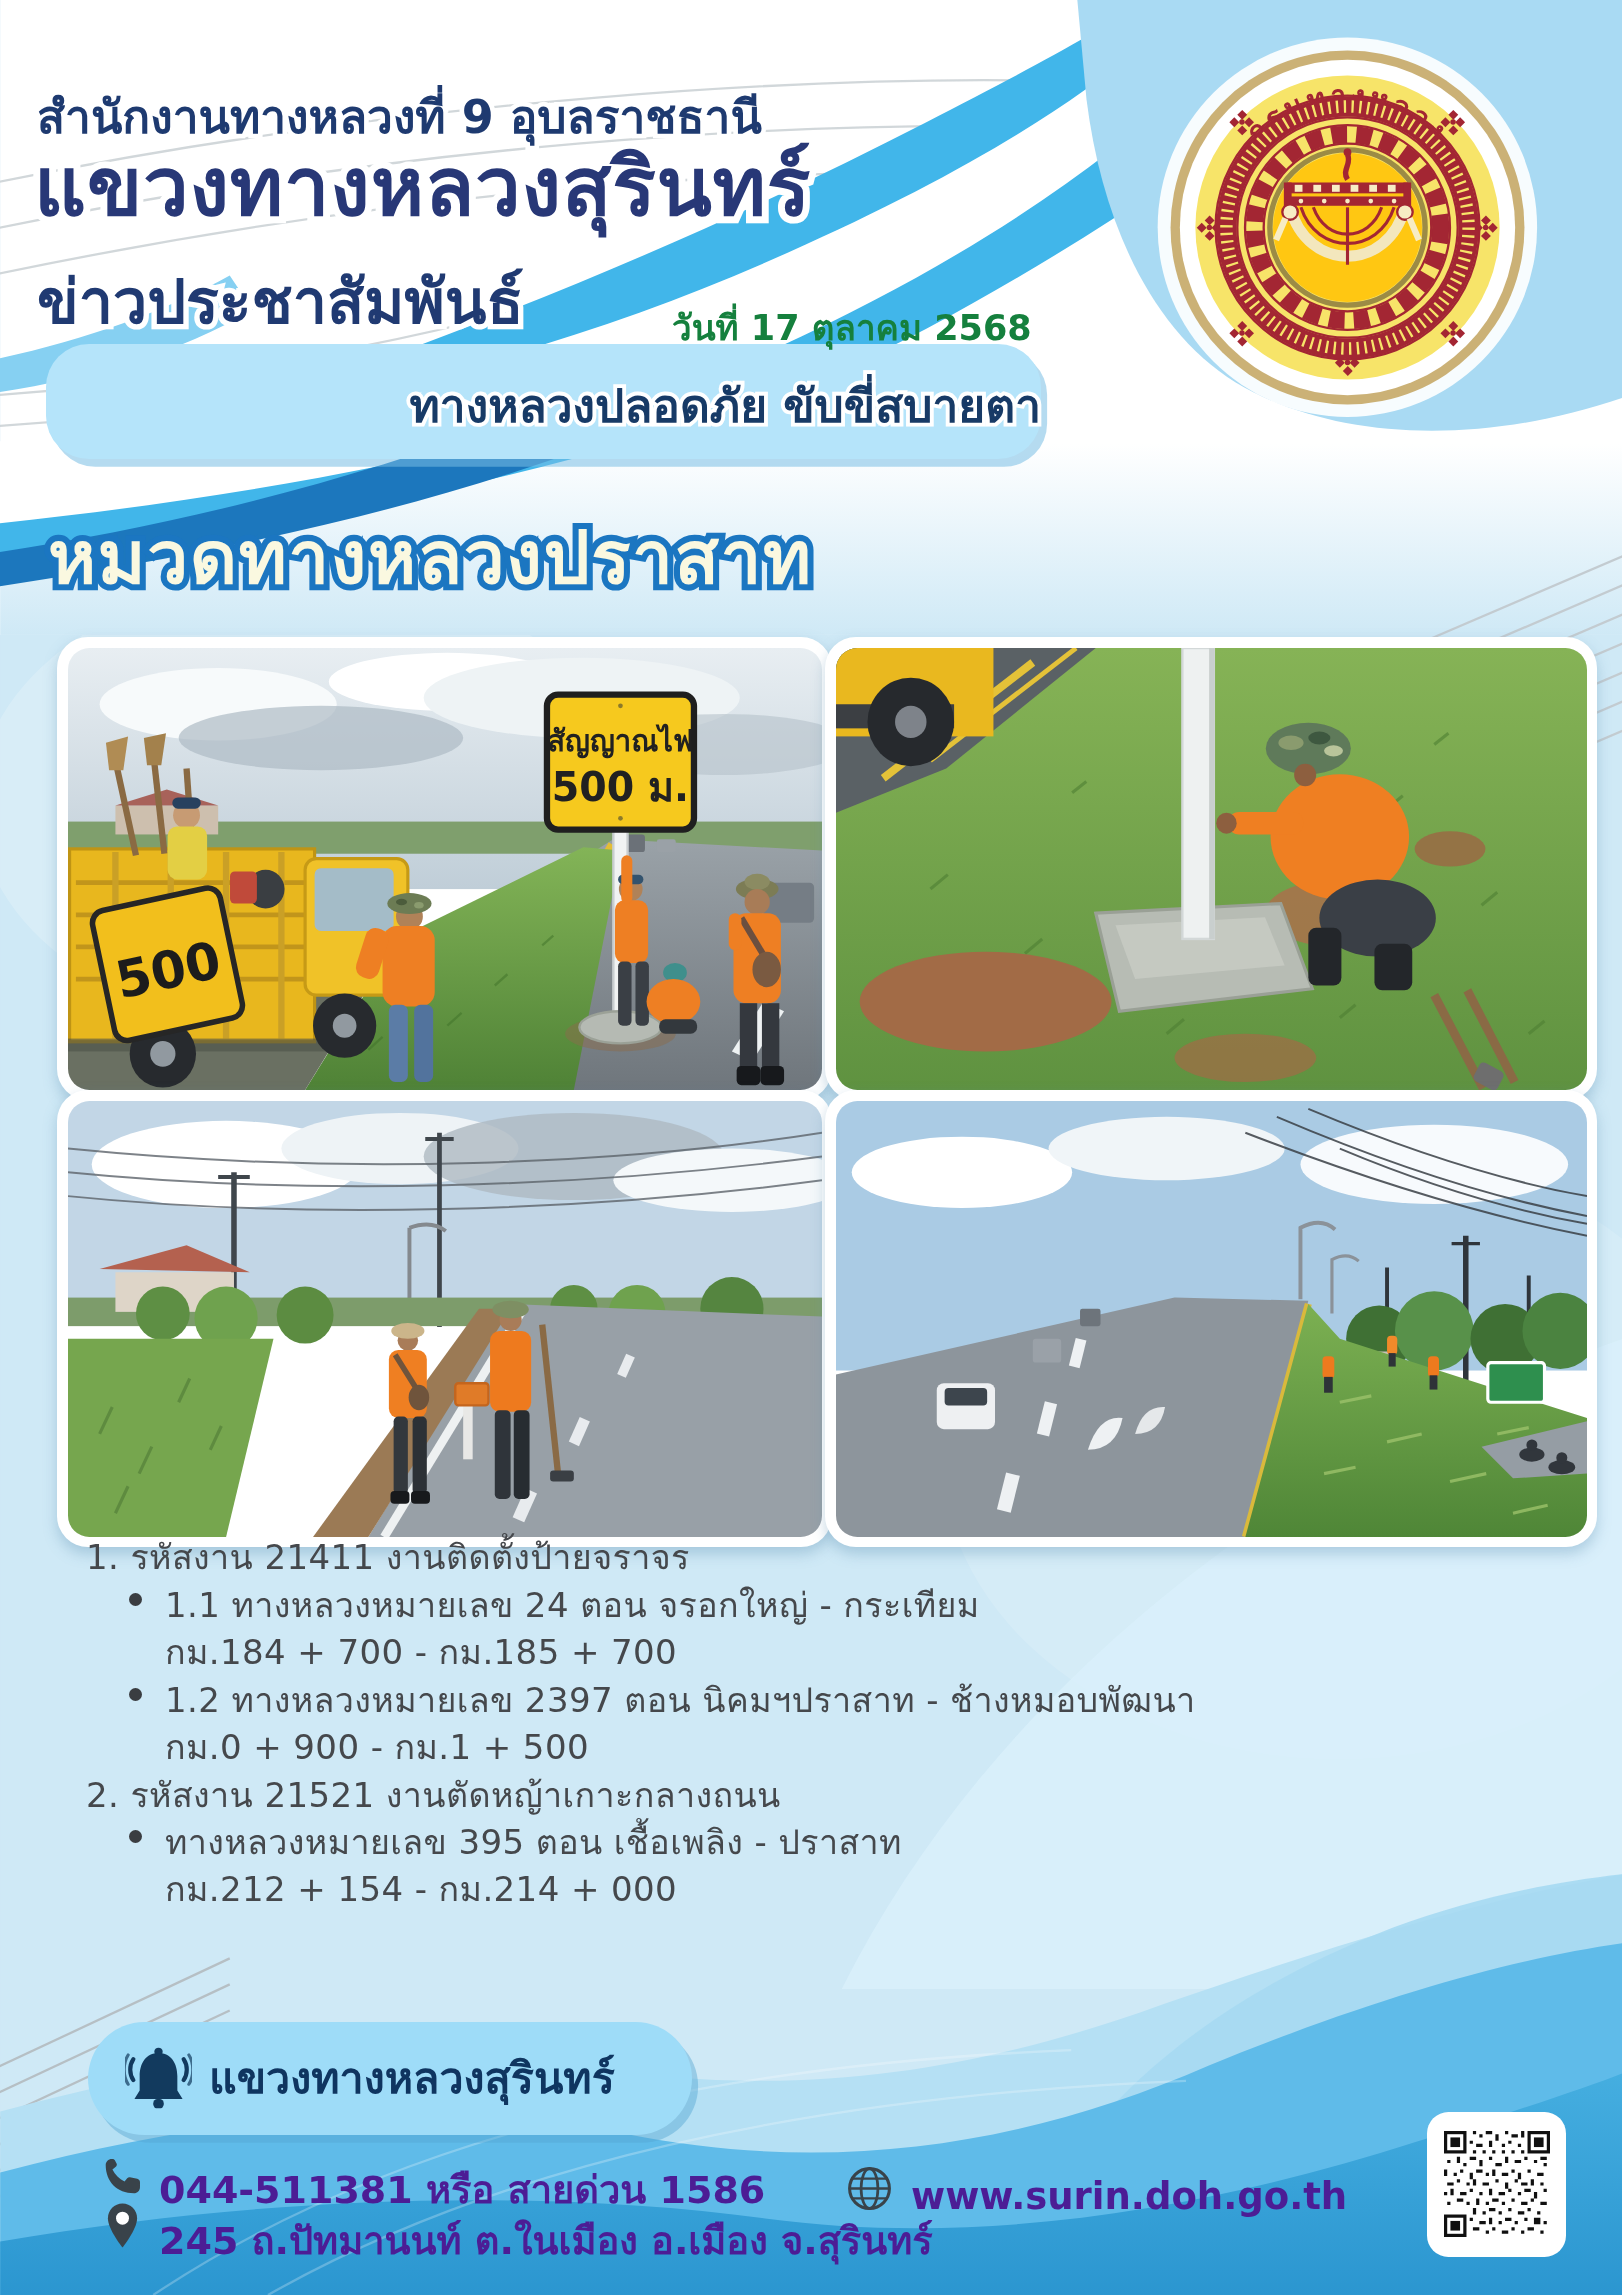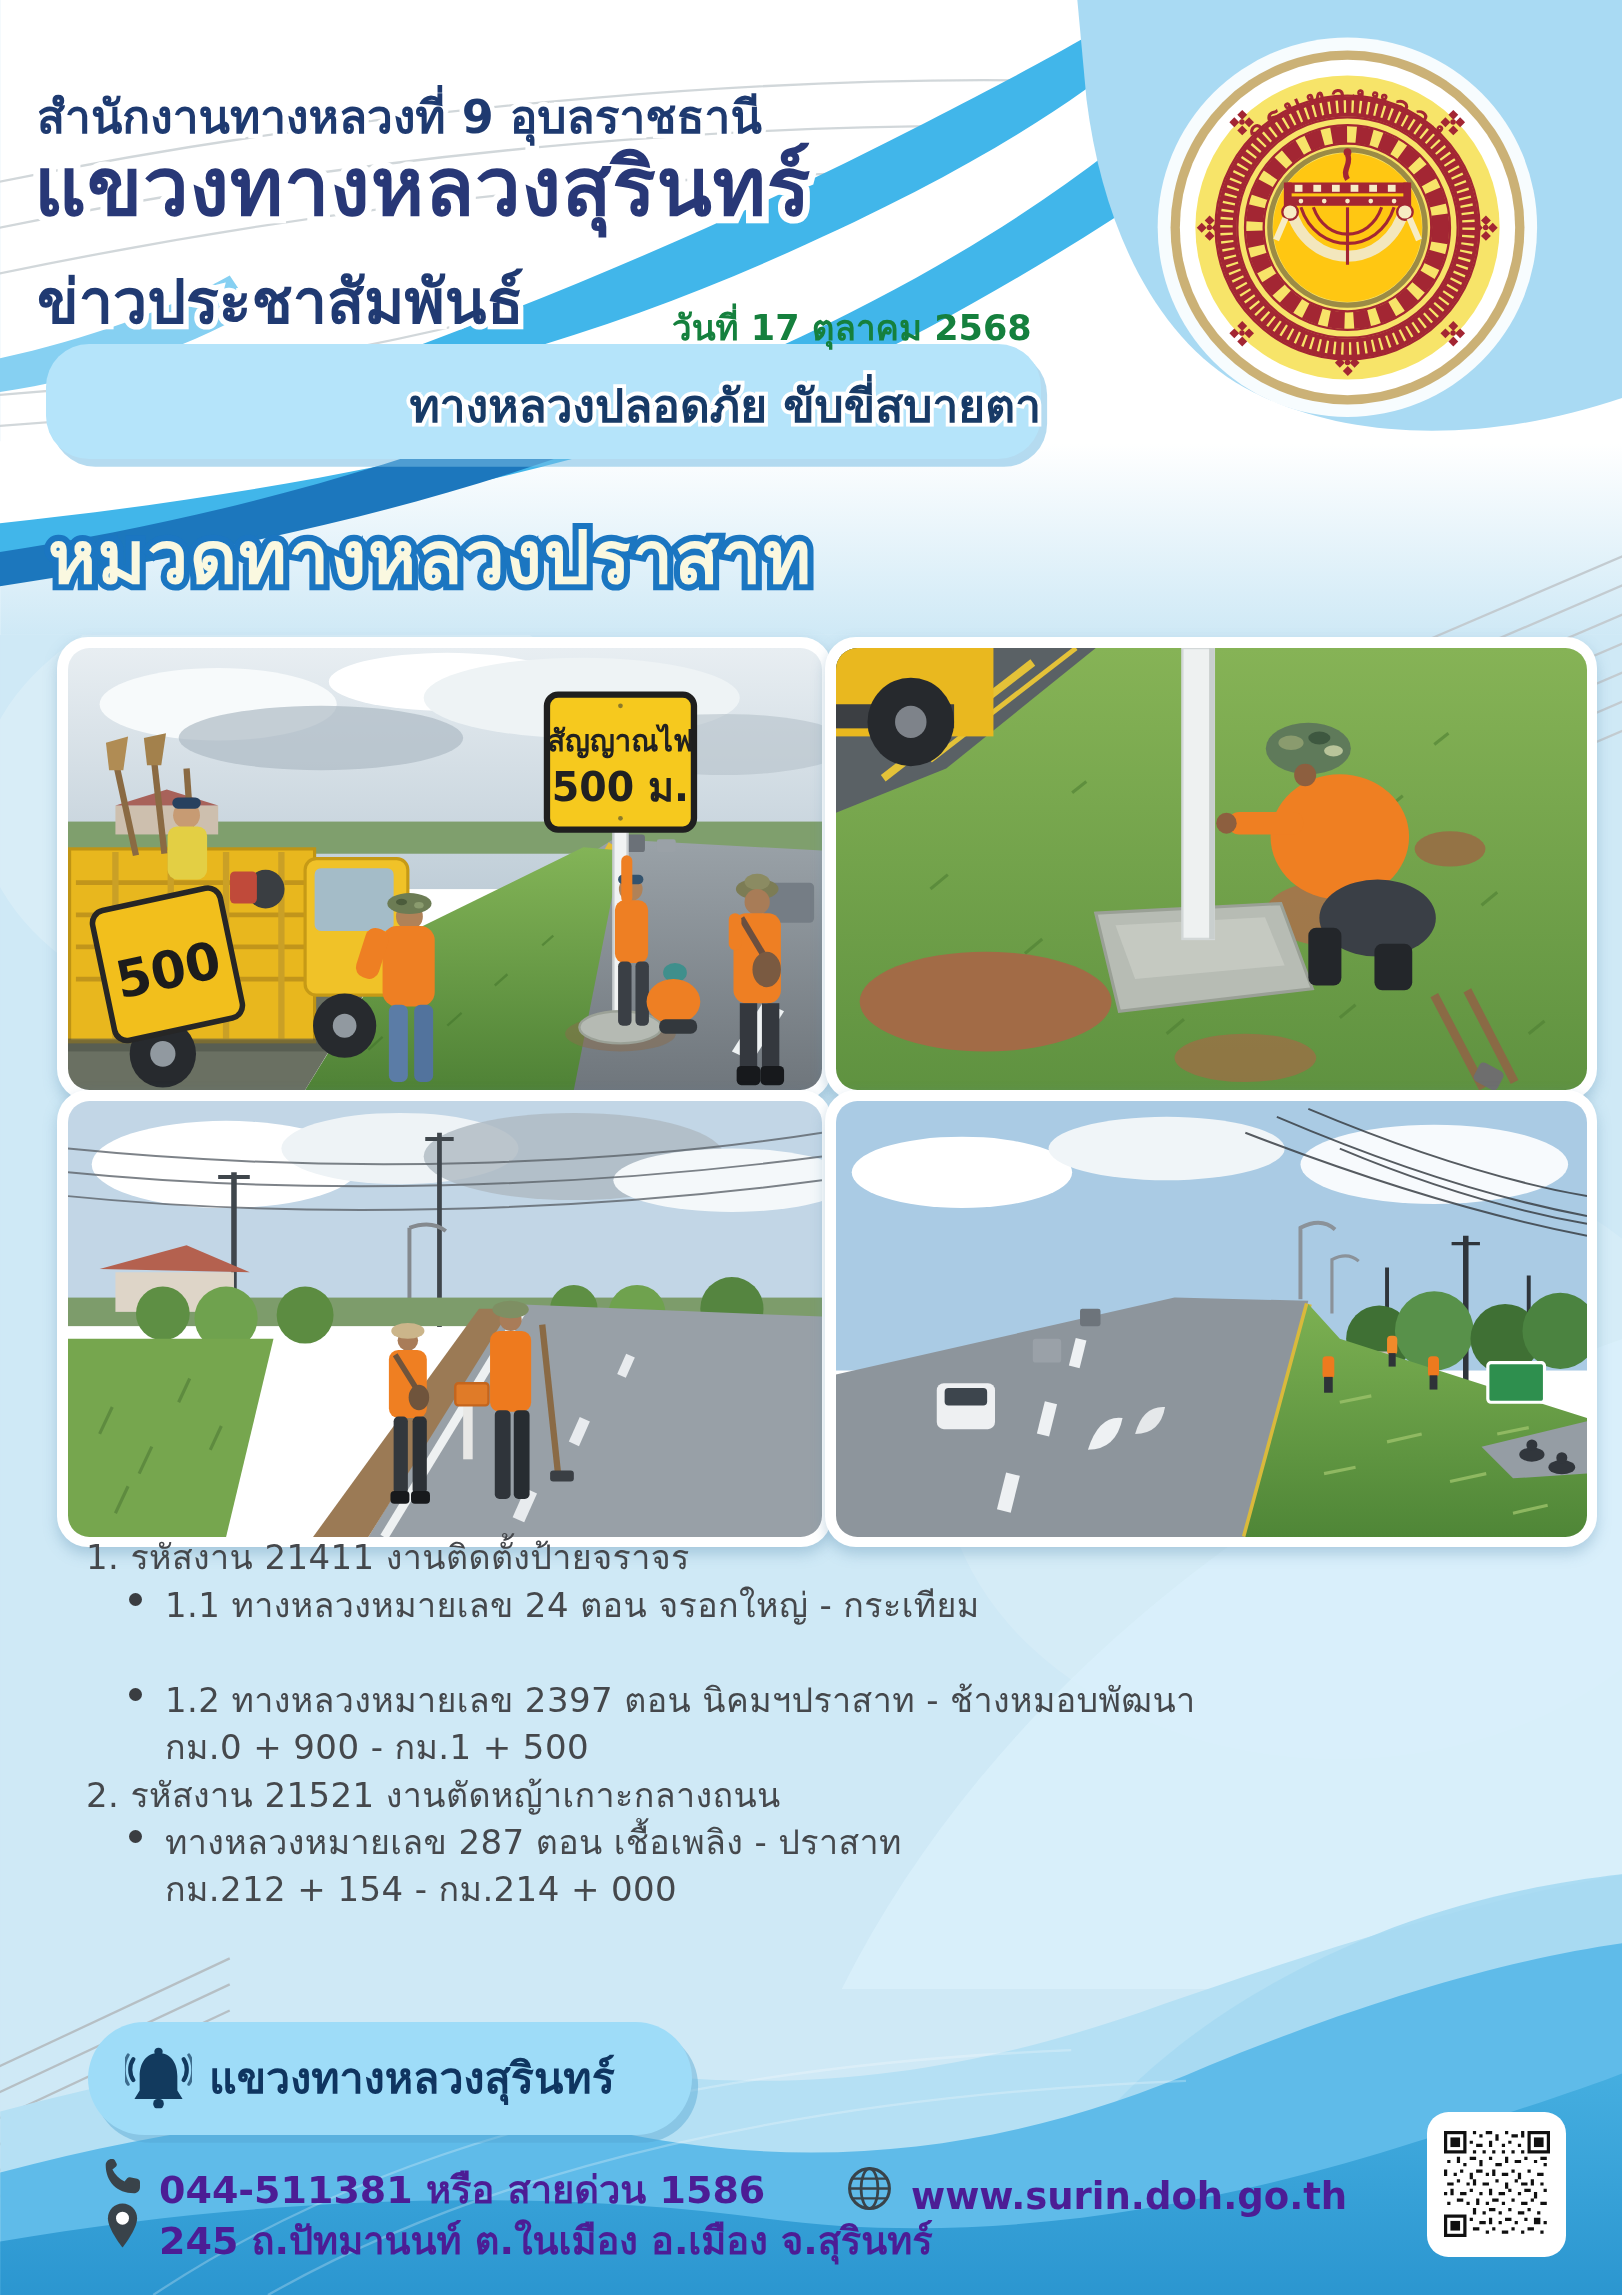--- a/index.html
+++ b/index.html
@@ -570,26 +570,27 @@
           <circle cx="884" cy="434" r="7"></circle>
         <ellipse cx="922" cy="462" rx="17" ry="9"></ellipse>
           <circle cx="922" cy="450" r="7"></circle>
       </g>
     </svg>
   </div>
 
   <div class="wl wl-main" style="top:1530px">1. รหัสงาน 21411 งานติดตั้งป้ายจราจร</div>
   <div class="dot" style="top:1593px"></div>
   <div class="wl wl-sub" style="top:1578px">1.1 ทางหลวงหมายเลข 24 ตอน จรอกใหญ่ - กระเทียม</div>
+  <div class="wl wl-sub" style="top:1625px">กม.184 + 700 - กม.185 + 700</div>
   <div class="dot" style="top:1688px"></div>
   <div class="wl wl-sub" style="top:1673px">1.2 ทางหลวงหมายเลข 2397 ตอน นิคมฯปราสาท - ช้างหมอบพัฒนา</div>
   <div class="wl wl-sub" style="top:1720px">กม.0 + 900 - กม.1 + 500</div>
   <div class="wl wl-main" style="top:1768px">2. รหัสงาน 21521 งานตัดหญ้าเกาะกลางถนน</div>
   <div class="dot" style="top:1830px"></div>
-  <div class="wl wl-sub" style="top:1815px">ทางหลวงหมายเลข 287 ตอน เชื้อเพลิง - ปราสาท</div>
+  <div class="wl wl-sub" style="top:1815px">ทางหลวงหมายเลข 395 ตอน เชื้อเพลิง - ปราสาท</div>
   <div class="wl wl-sub" style="top:1862px">กม.212 + 154 - กม.214 + 000</div>
 
   <div class="bell-pill">
     <div class="bell-wrap">
       <svg viewBox="0 0 64 64" width="67" height="70">
         <path d="M32,8 C20,8 14,18 14,30 L14,44 L9,52 L55,52 L50,44 L50,30 C50,18 44,8 32,8 Z" fill="#123a5e"></path>
         <circle cx="32" cy="7" r="4" fill="#123a5e"></circle>
         <rect x="27" y="52" width="10" height="9" rx="4" fill="#123a5e"></rect>
         <path d="M8,14 C4,20 4,28 8,34" stroke="#123a5e" stroke-width="4" fill="none" stroke-linecap="round"></path>
         <path d="M56,14 C60,20 60,28 56,34" stroke="#123a5e" stroke-width="4" fill="none" stroke-linecap="round"></path>

